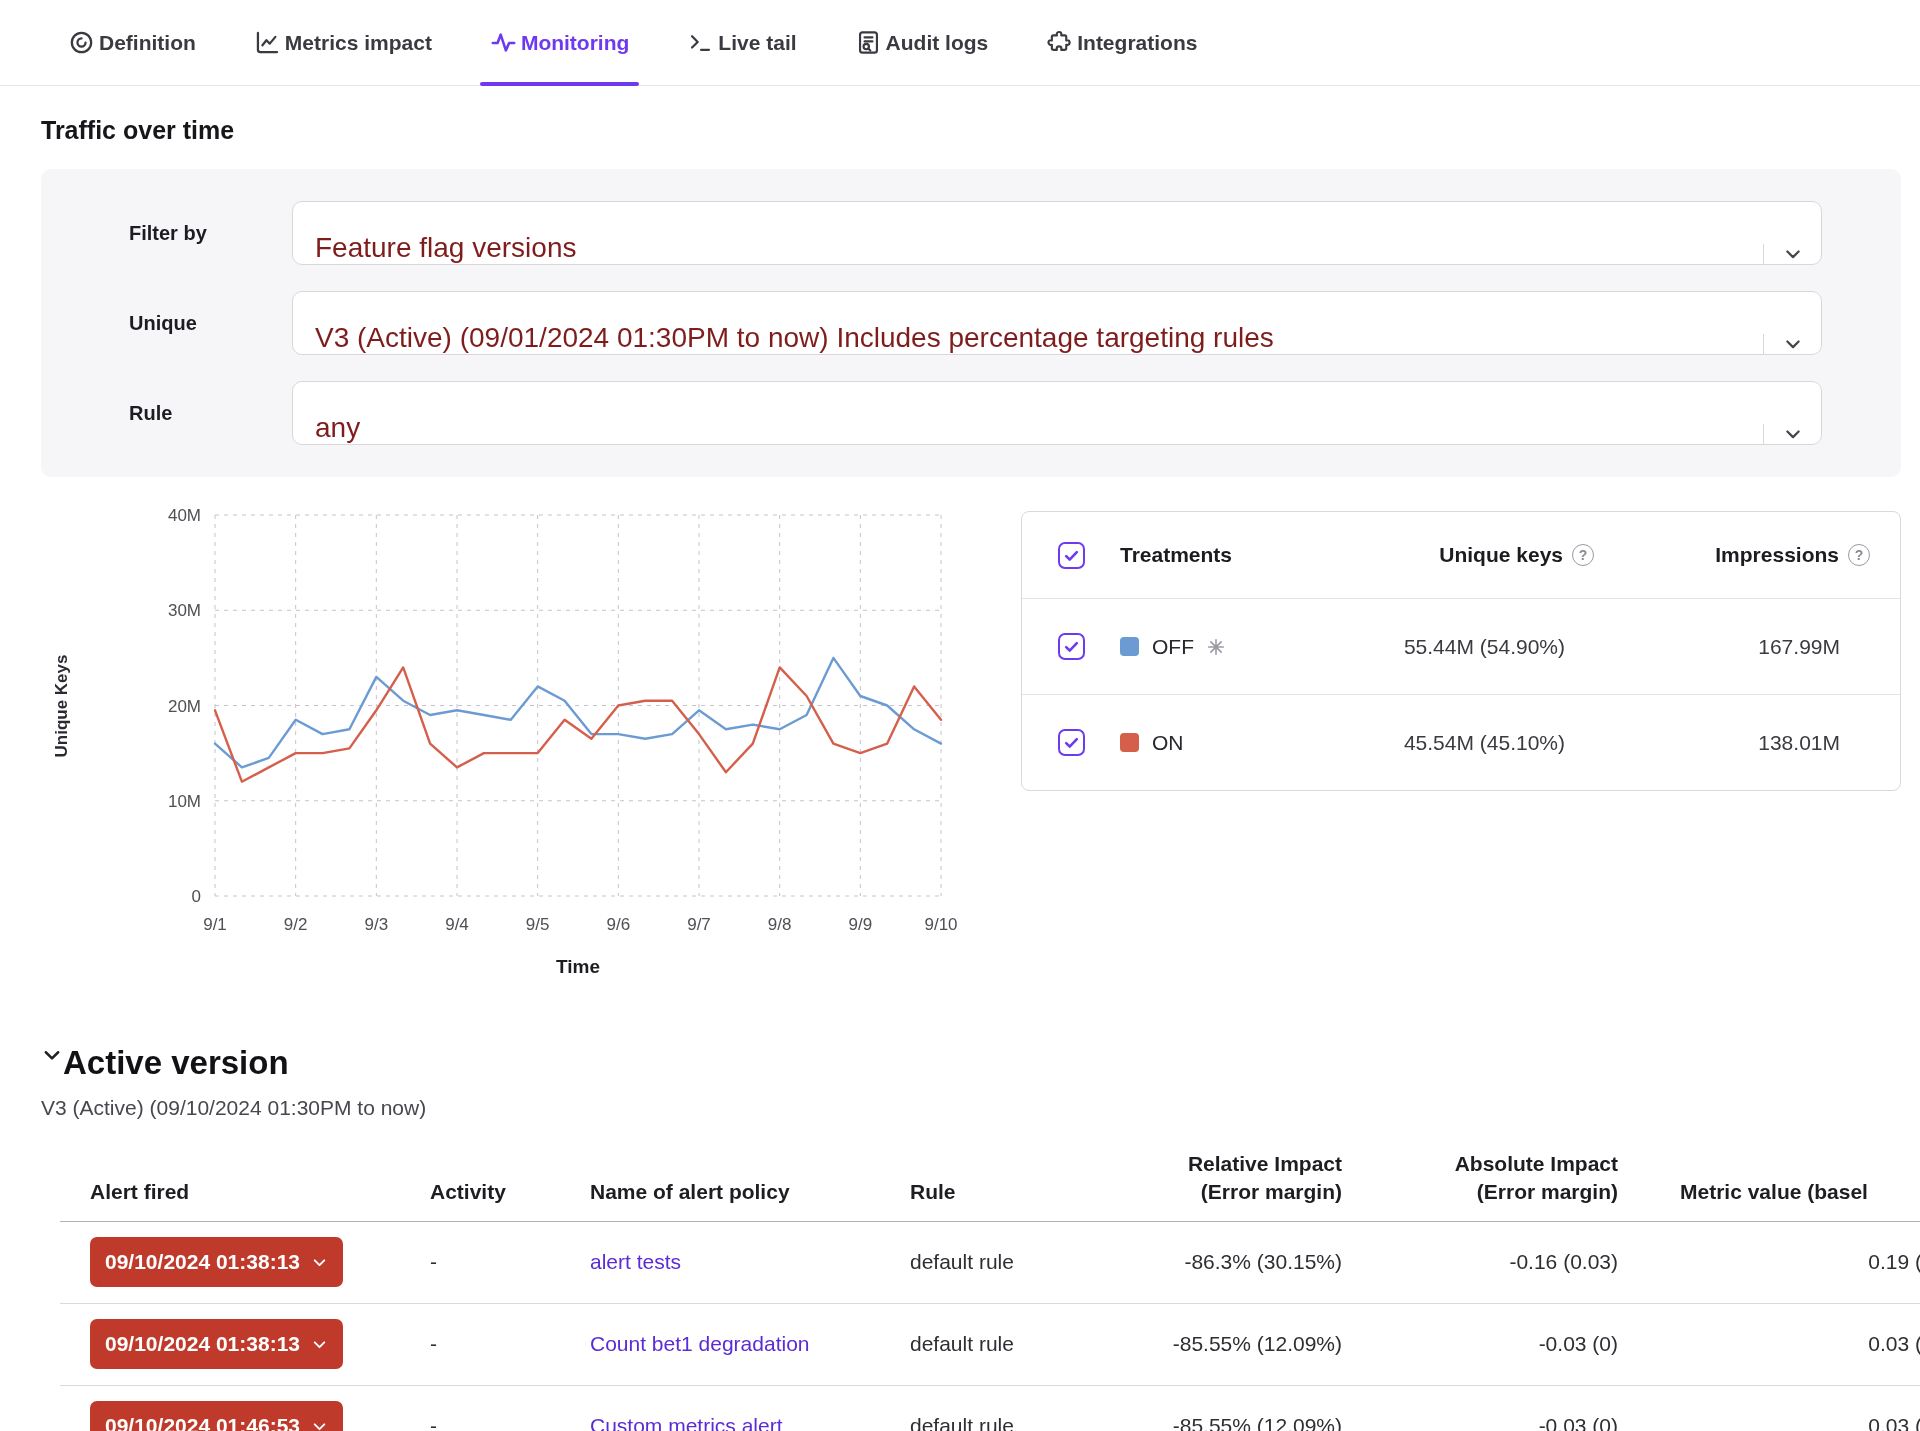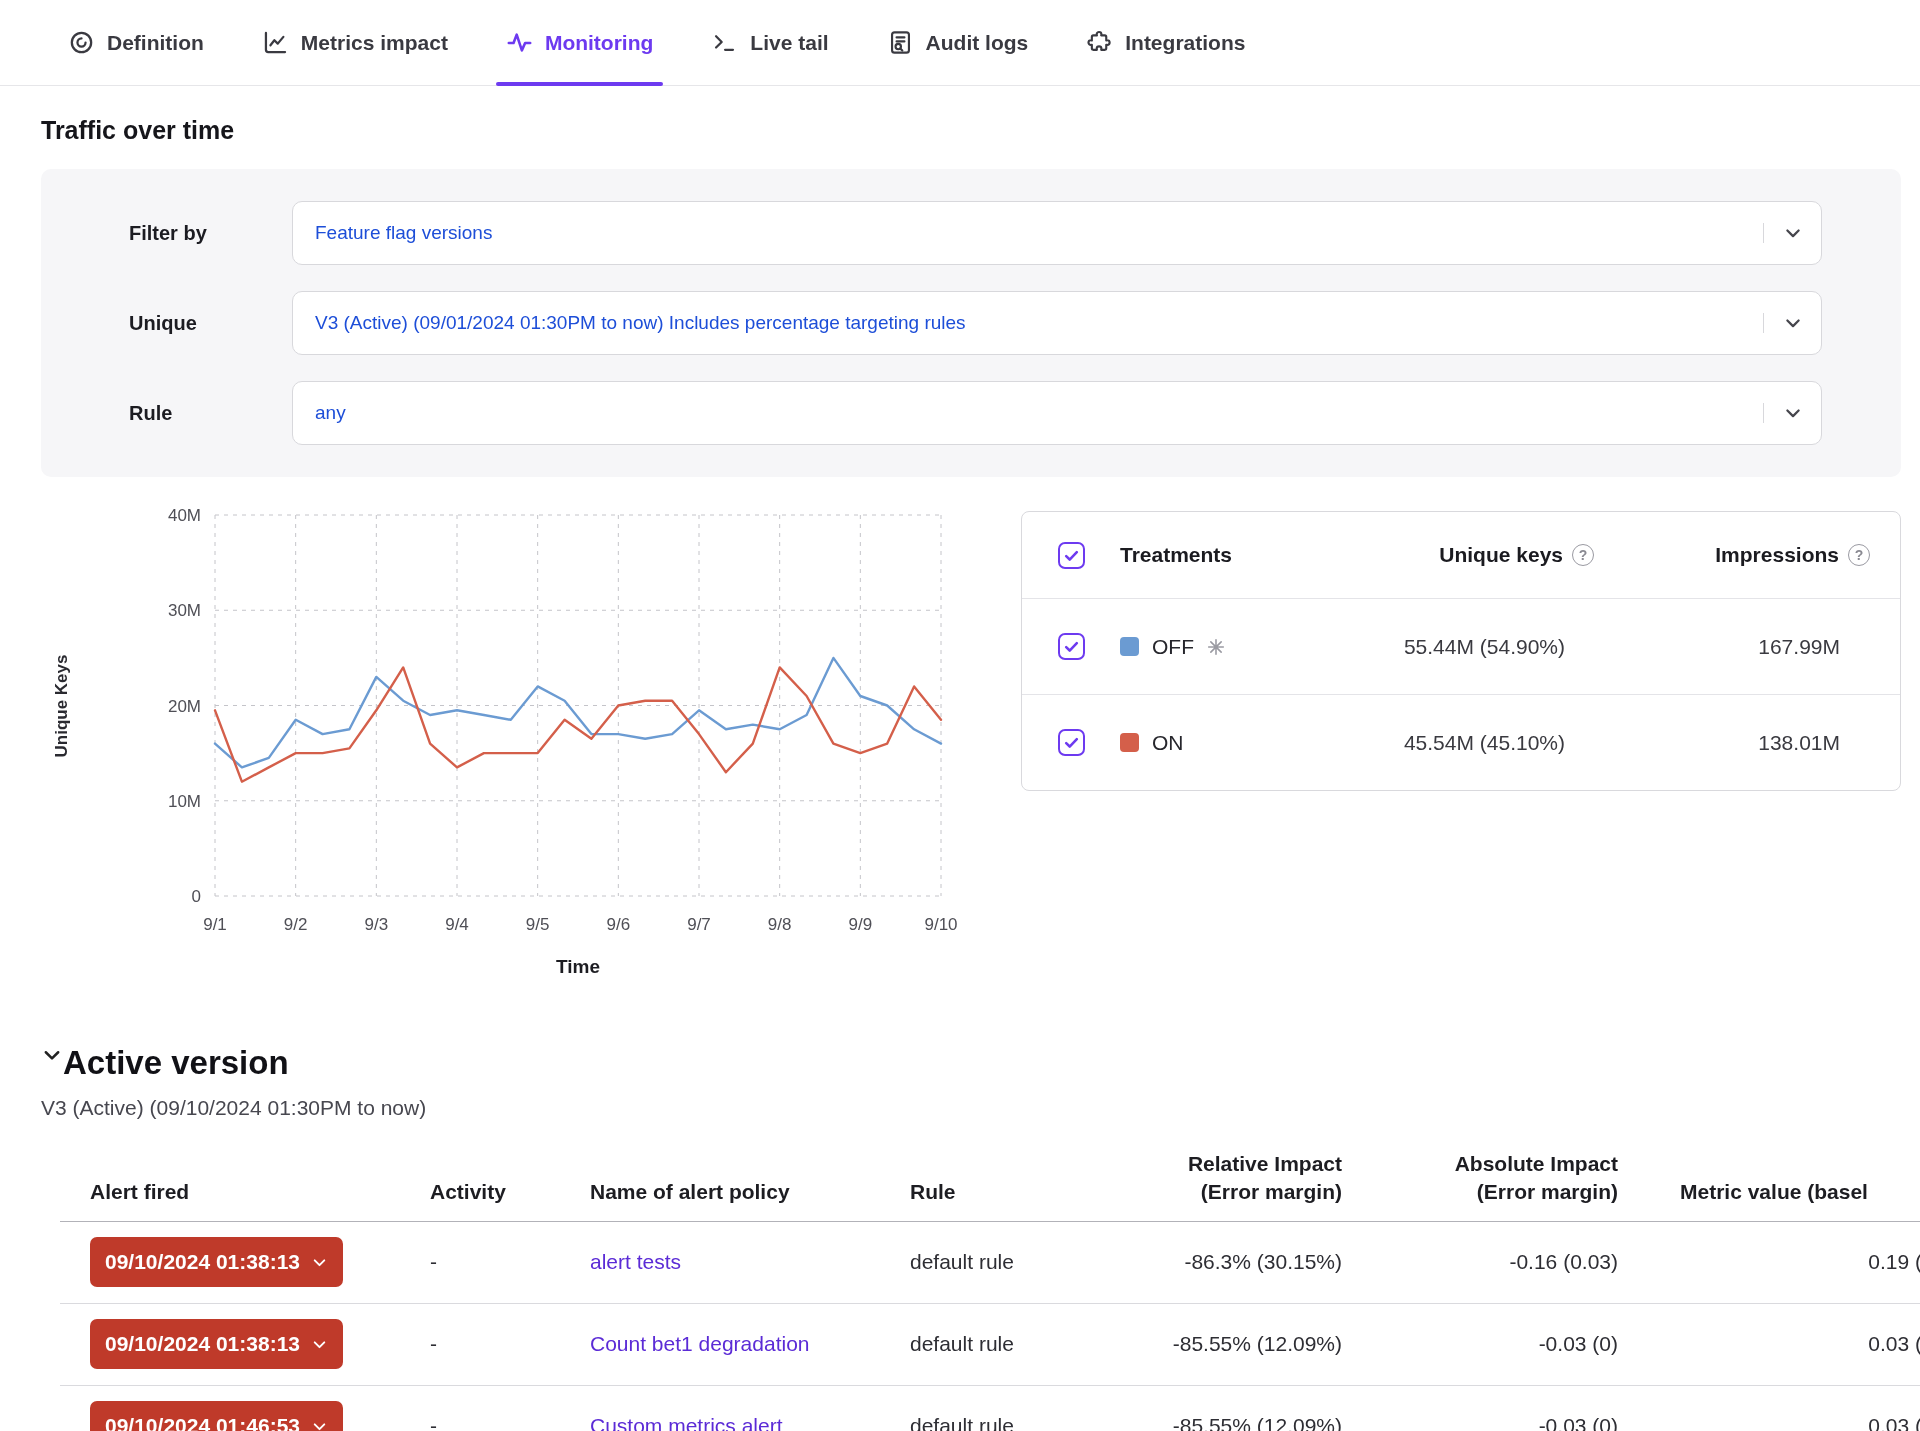--- a/index.html
+++ b/index.html
@@ -2,34 +2,34 @@
 <html><head>
 <meta charset="utf-8">
 <style>
   * { box-sizing: border-box; }
   body { margin:0; background:#fff; color:#1f1f23; font-family:"Liberation Sans", sans-serif; }
   .page { position:relative; width:1920px; height:1431px; overflow:hidden; background:#fff;
           --accent:#6d3af0; --link:#5b2bd6; --badge:#bf3a2a; }
 
   
   .tabbar { display:flex; align-items:stretch; height:86px; border-bottom:1px solid #e6e6e9; padding-left:52px; gap:26px; background:#fff; }
-  .tab { position:relative; display:flex; align-items:center; gap:12px; padding:8px 16px; font-weight:bold; font-size:21px; color:#3a3a41; cursor:pointer; }
+  .tab { position:relative; display:flex; align-items:center; gap:4px; padding:8px 16px; font-weight:bold; font-size:21px; color:#3a3a41; cursor:pointer; }
   .tab .ticon { width:27px; height:27px; display:inline-flex; }
   .tab .ticon svg { width:100%; height:100%; }
   .tab.active { color:var(--accent); }
   .tab.active::after { content:""; position:absolute; left:6px; right:6px; bottom:-1px; height:4px; border-radius:3px; background:var(--accent); }
 
   .page-title { font-size:25px; font-weight:bold; color:#16161b; margin:30px 0 0 41px; }
 
   
   .filter-panel { margin:24px 0 0 41px; width:1860px; background:#f6f6f8; border-radius:10px; padding:32px 0 32px 88px; }
   .filter-row { display:grid; grid-template-columns:163px 1530px; align-items:center; margin-bottom:26px; }
   .filter-row:last-child { margin-bottom:0; }
   .filter-label { font-weight:bold; font-size:20px; color:#1c1c22; }
-  .filter-input { height:64px; background:#fff; border:1px solid #d8d8dc; border-radius:10px; display:flex; align-items:center; font-size:19px; color:#1d4ed8; cursor:pointer; overflow:hidden; }
+  .filter-input { height:64px; background:#fff; border:1px solid #d8d8dc; border-radius:10px; display:flex; align-items:flex-end; font-size:28px; color:#7f1d1d; cursor:pointer; overflow:hidden; }
   .filter-value { flex:1; display:flex; align-items:center; padding-left:22px; }
   .filter-chevron { width:58px; border-left:1px solid #d8d8dc; display:flex; align-items:center; justify-content:center; color:#46464d; }
   .filter-chevron svg { width:20px; height:20px; }
 
   
   .chart-section { position:relative; height:505px; margin-top:26px; }
   .y-axis-label { position:absolute; left:41px; top:0; height:405px; width:42px; display:flex; align-items:center; justify-content:center; }
   .y-axis-label span { transform:rotate(-90deg); white-space:nowrap; font-size:17px; font-weight:bold; color:#2a2a30; }
   .chart-host { position:absolute; left:41px; top:0; }
   .chart-svg .grid { stroke:#c4c4c9; stroke-width:1; stroke-dasharray:4 5; }

